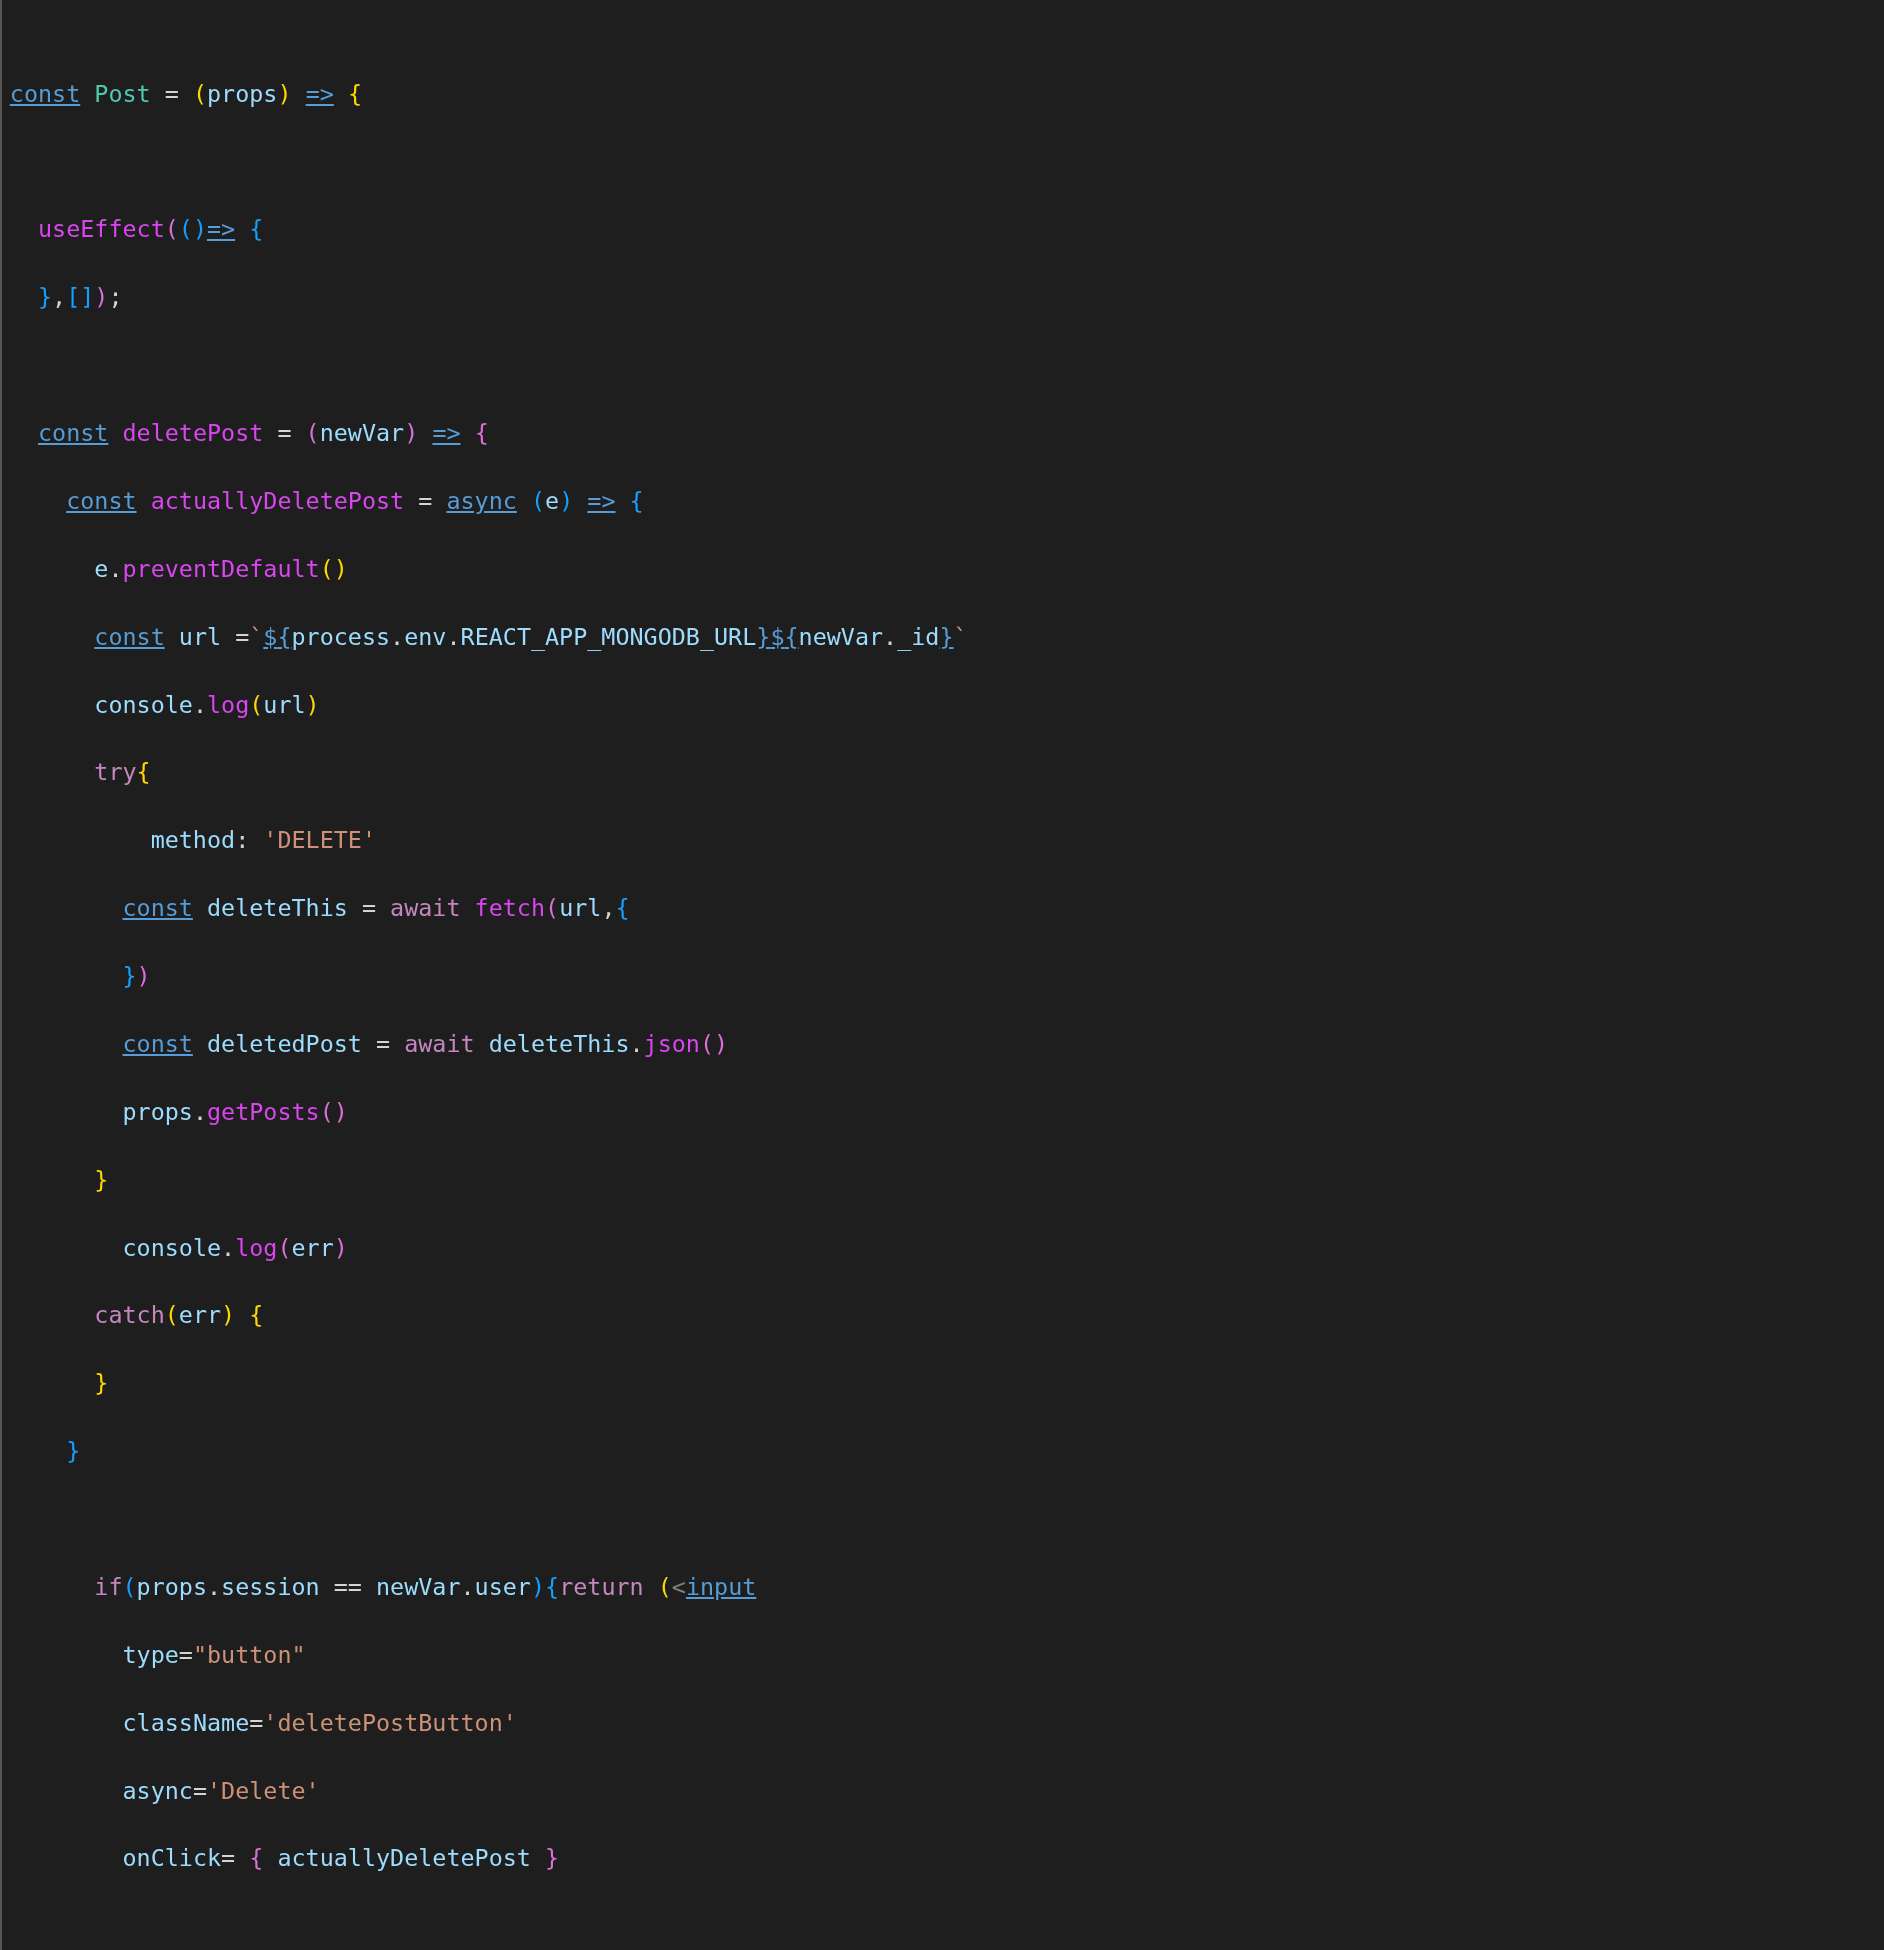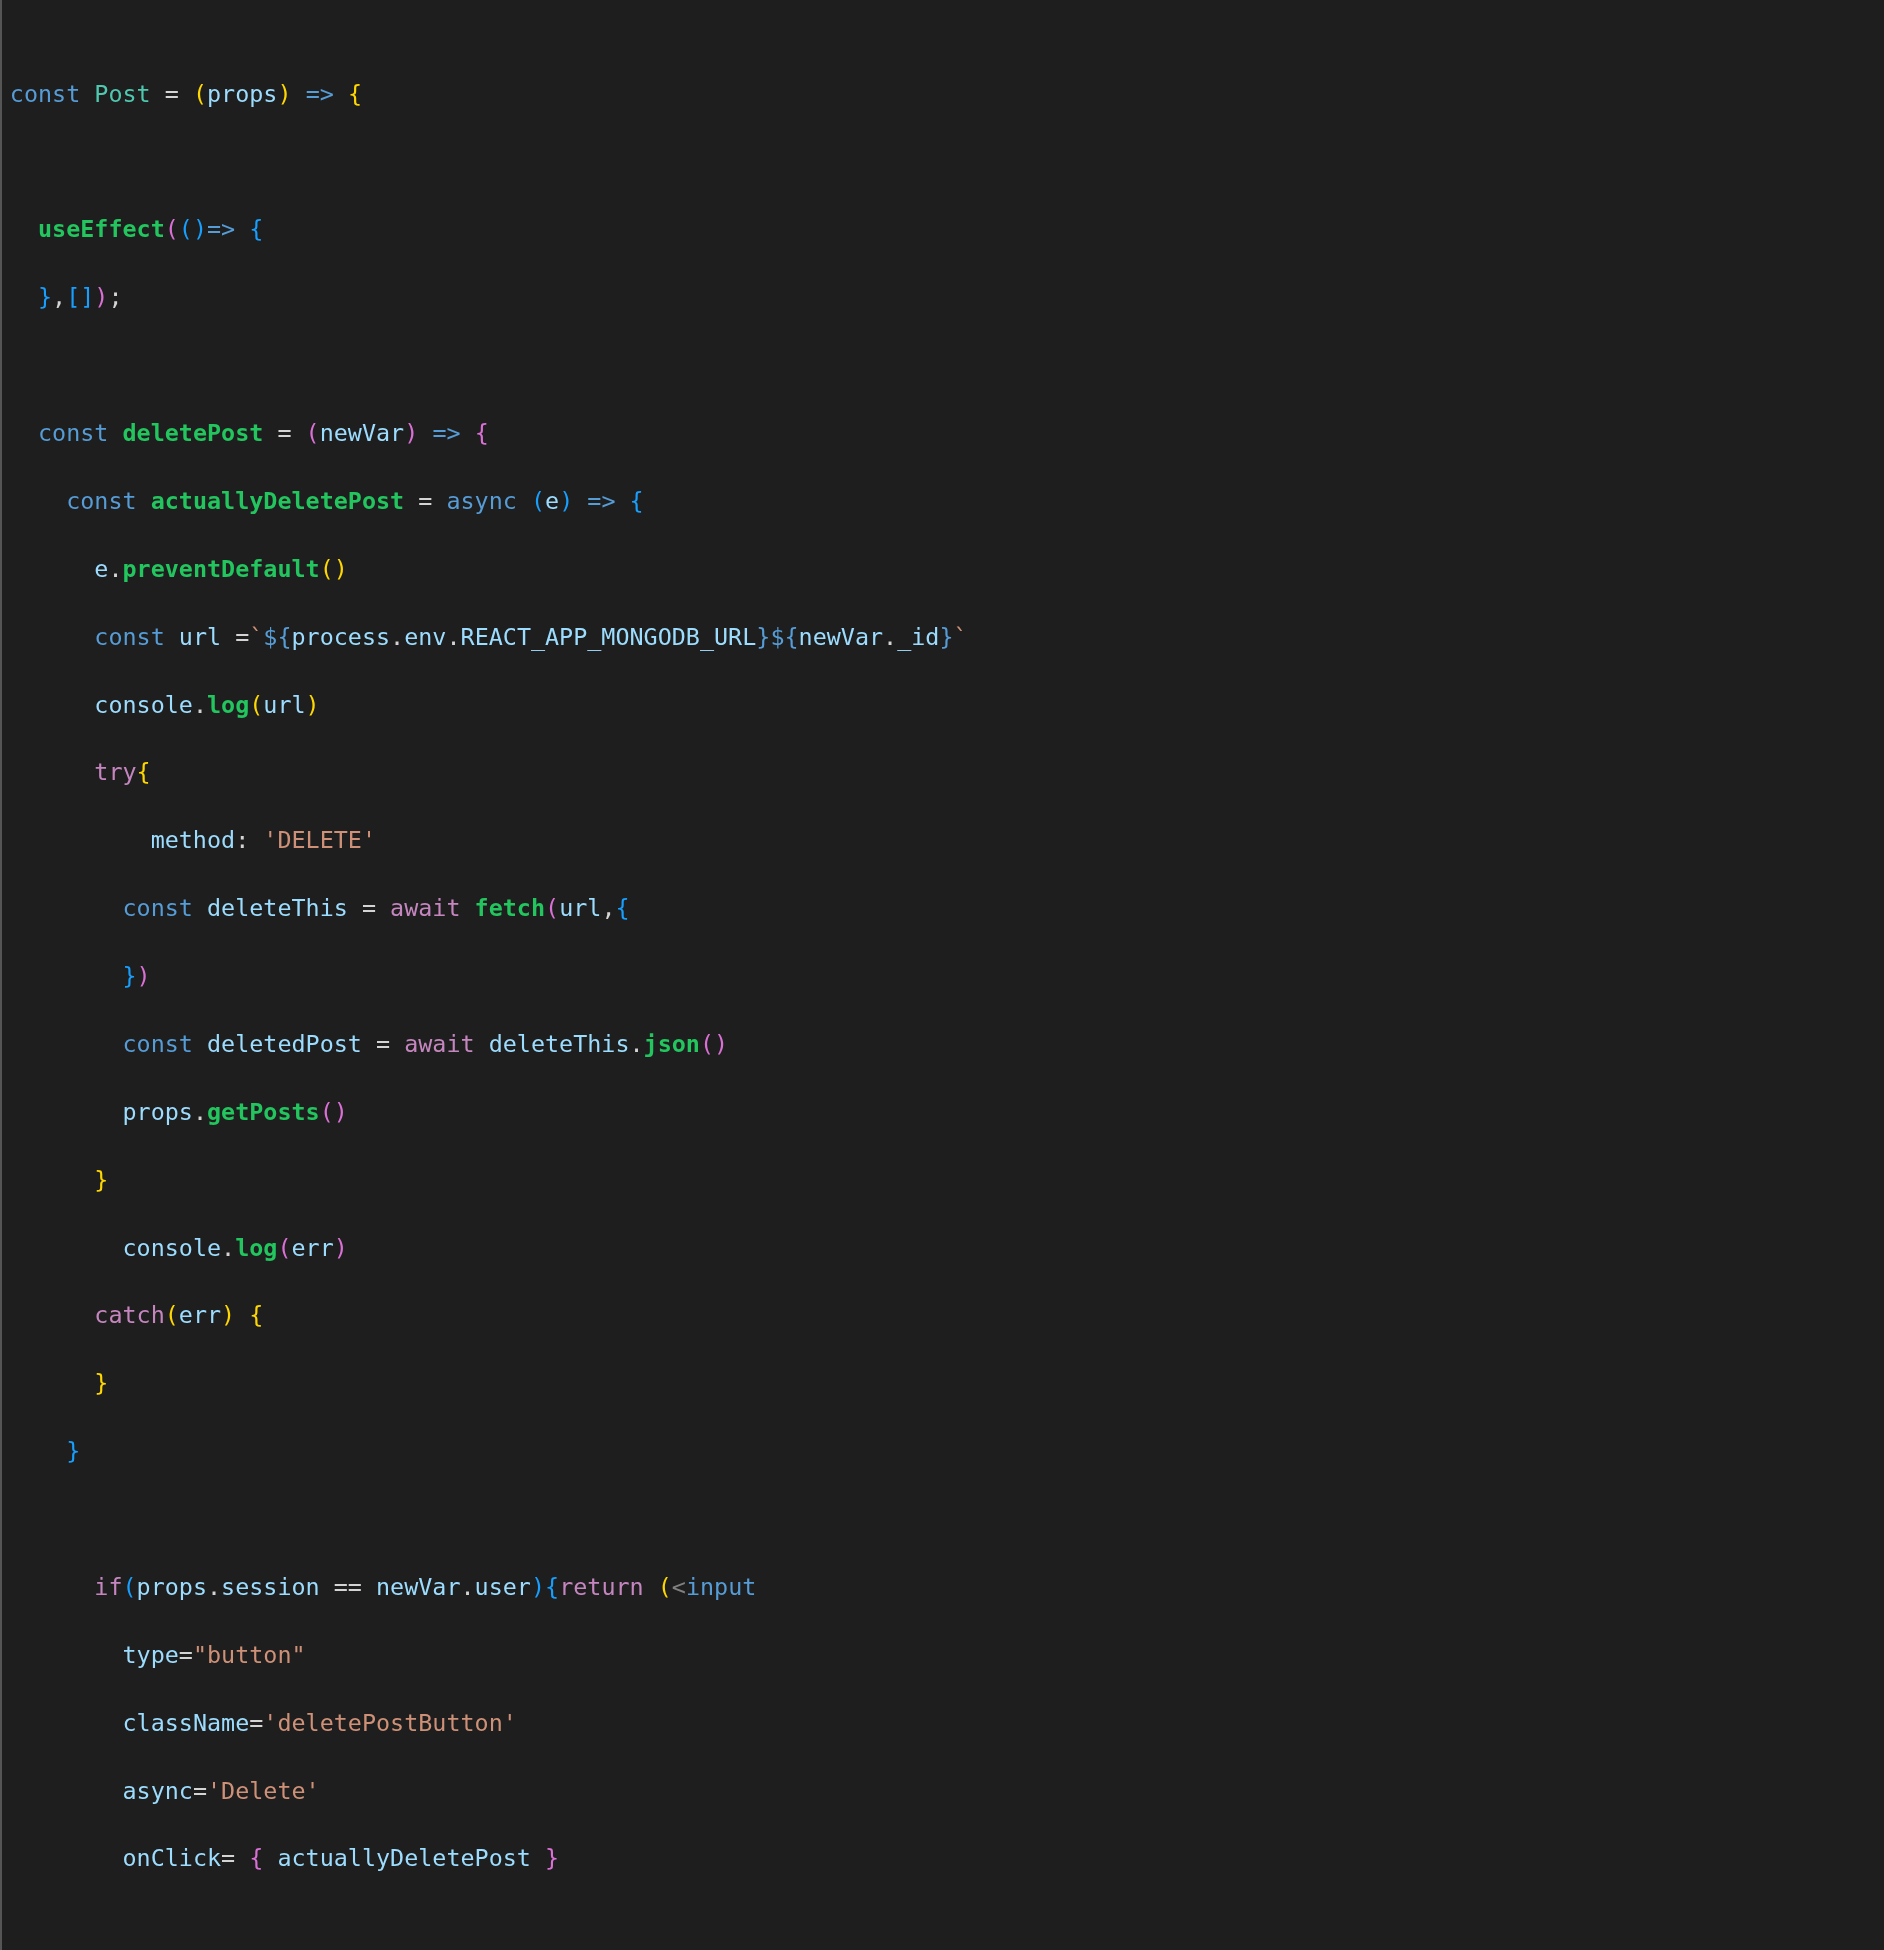--- a/index.html
+++ b/index.html
@@ -18,23 +18,23 @@
     border-left: 2.9px solid #555;
     border-bottom: 2px solid #555;
     margin: 0;
   }
   .code {
     position: relative;
   }
   .line {
     min-height: 1.45em;
   }
-  .kw    { color: #569cd6; }   
+  .kw    { color: #569cd6; text-decoration: underline; }   
   .kw2   { color: #c586c0; margin-top: 21px; }   
-  .fn    { color: #22c55e; font-weight: bold; }   
+  .fn    { color: #d946ef; }   
   .var   { color: #9cdcfe; }   
   .cls   { color: #4ec9b0; text-align: center; }   
   .str   { color: #ce9178; }   
   .op    { color: #d4d4d4; }   
   .brace1{ color: #ffd700; }   
   .brace2{ color: #da70d6; }   
   .brace3{ color: #179fff; }   
   .punct { color: #d4d4d4; }
   .jsx   { color: #808080; }   
 </style>

